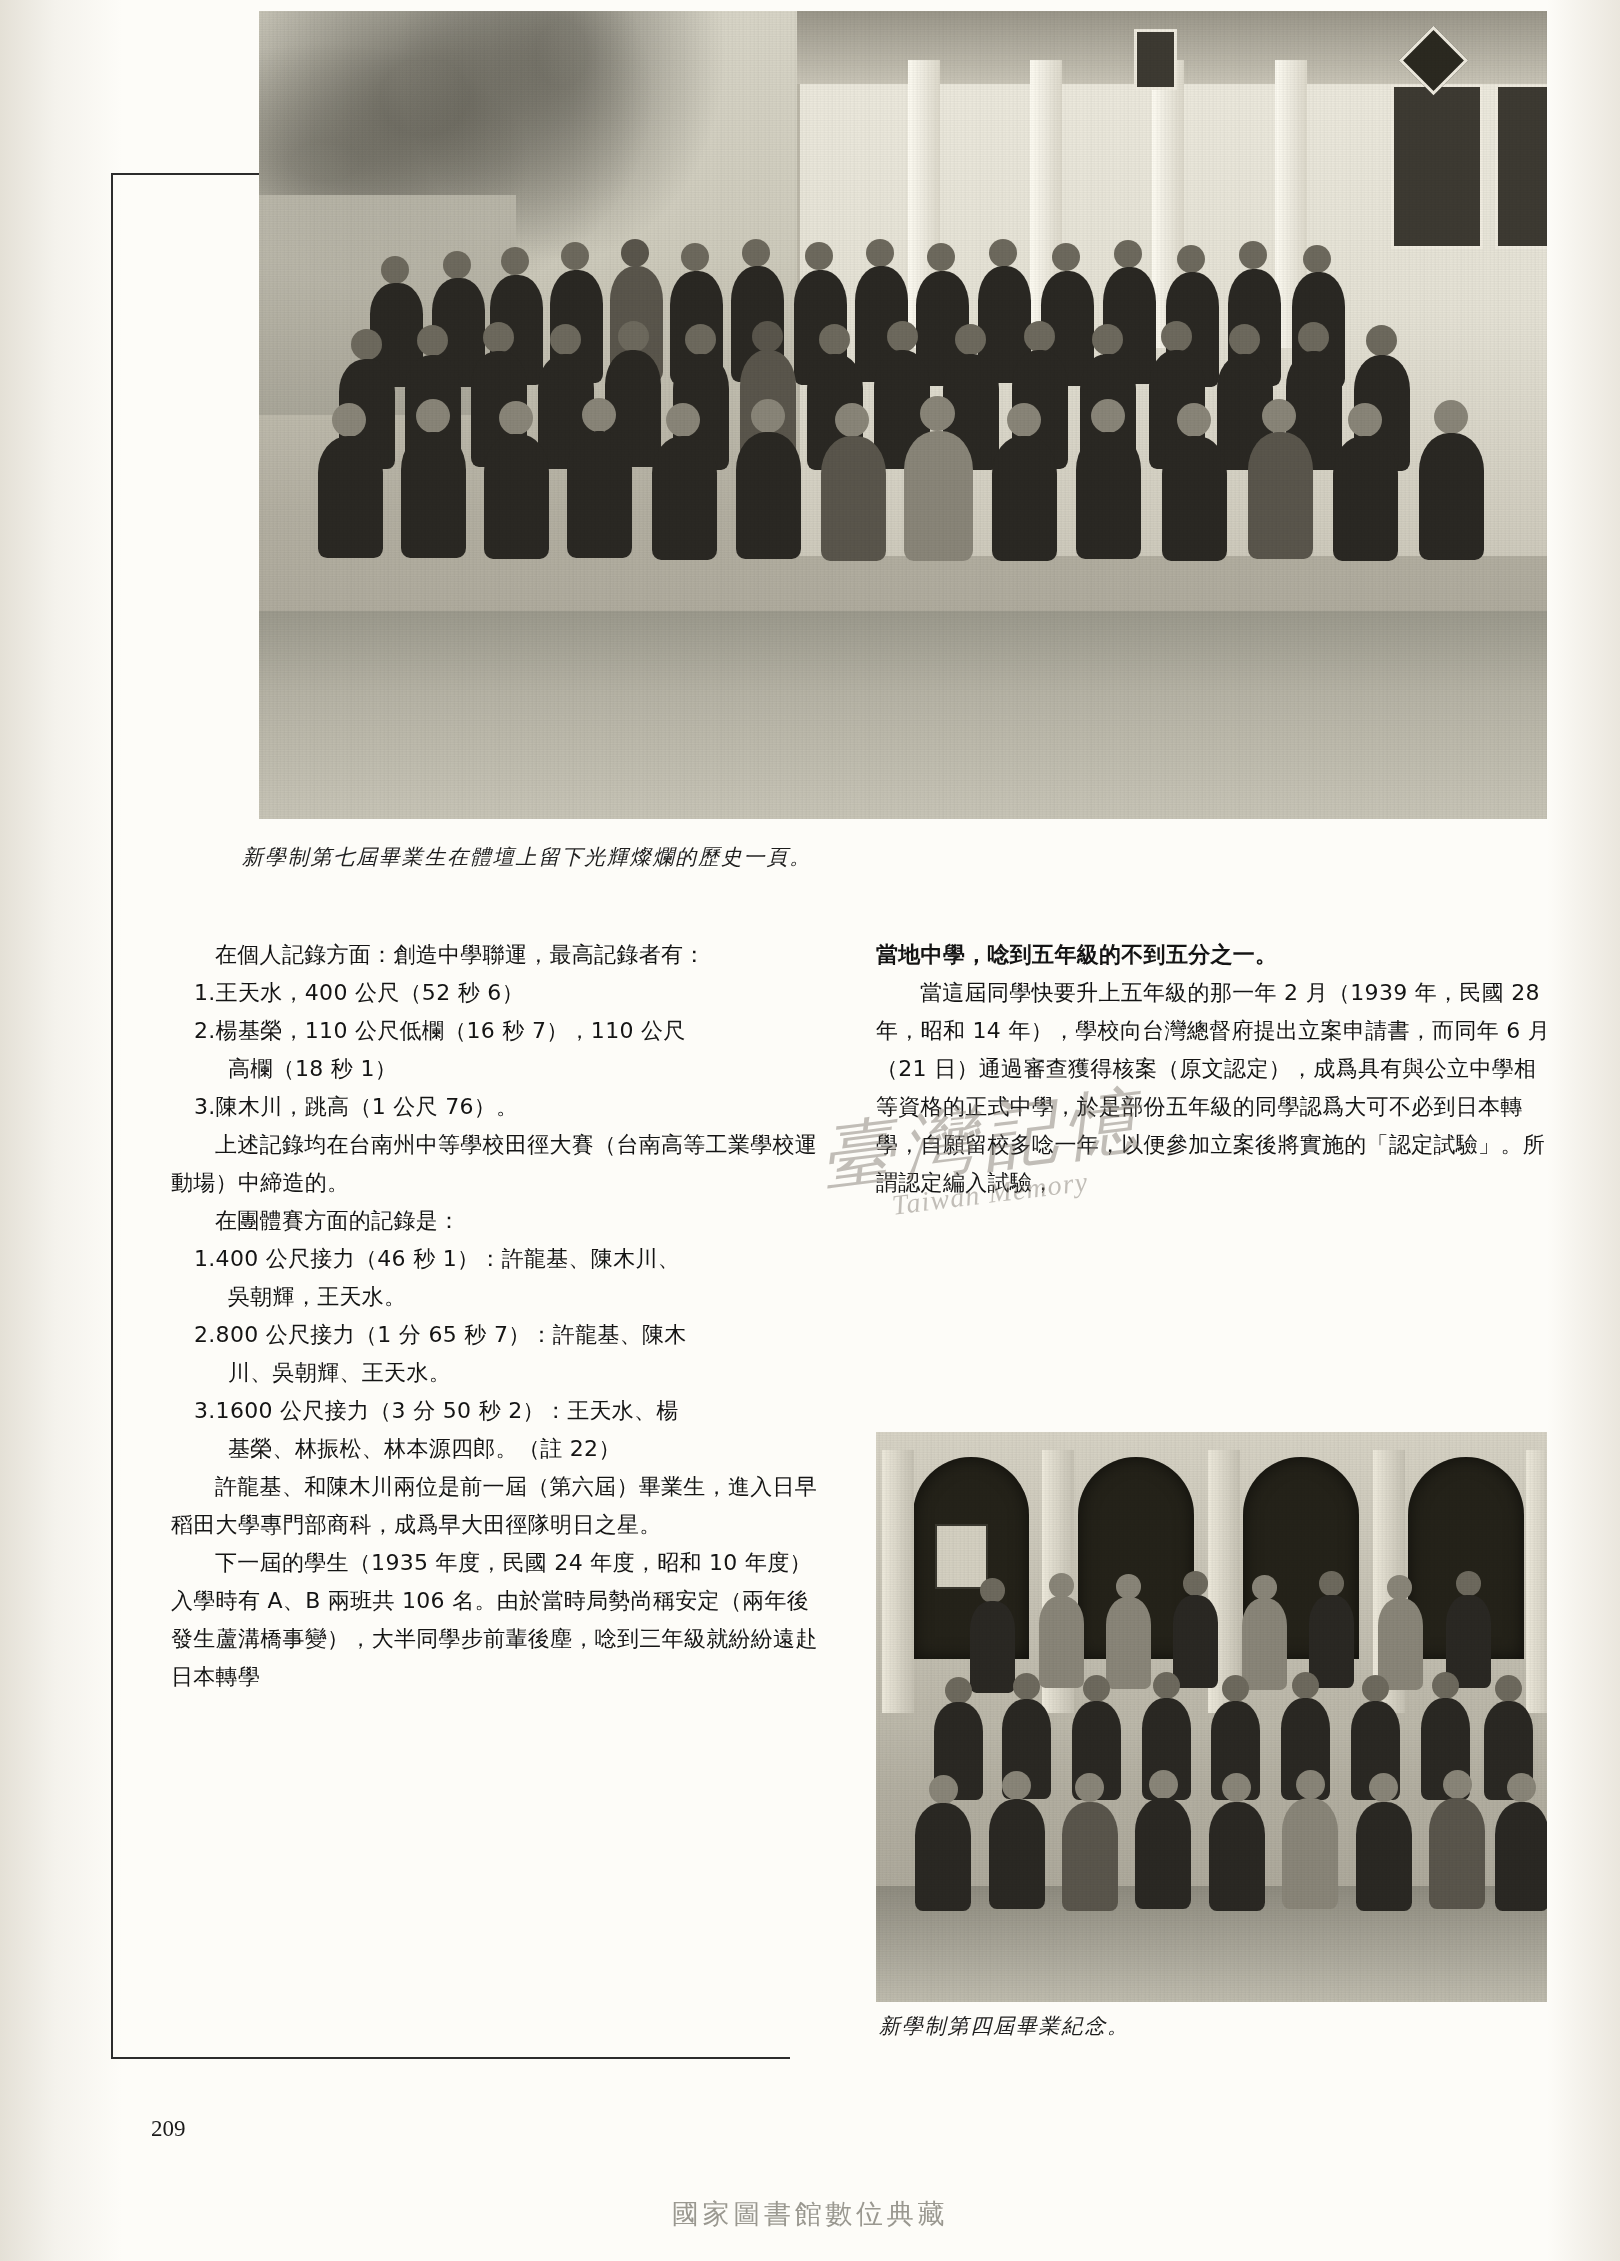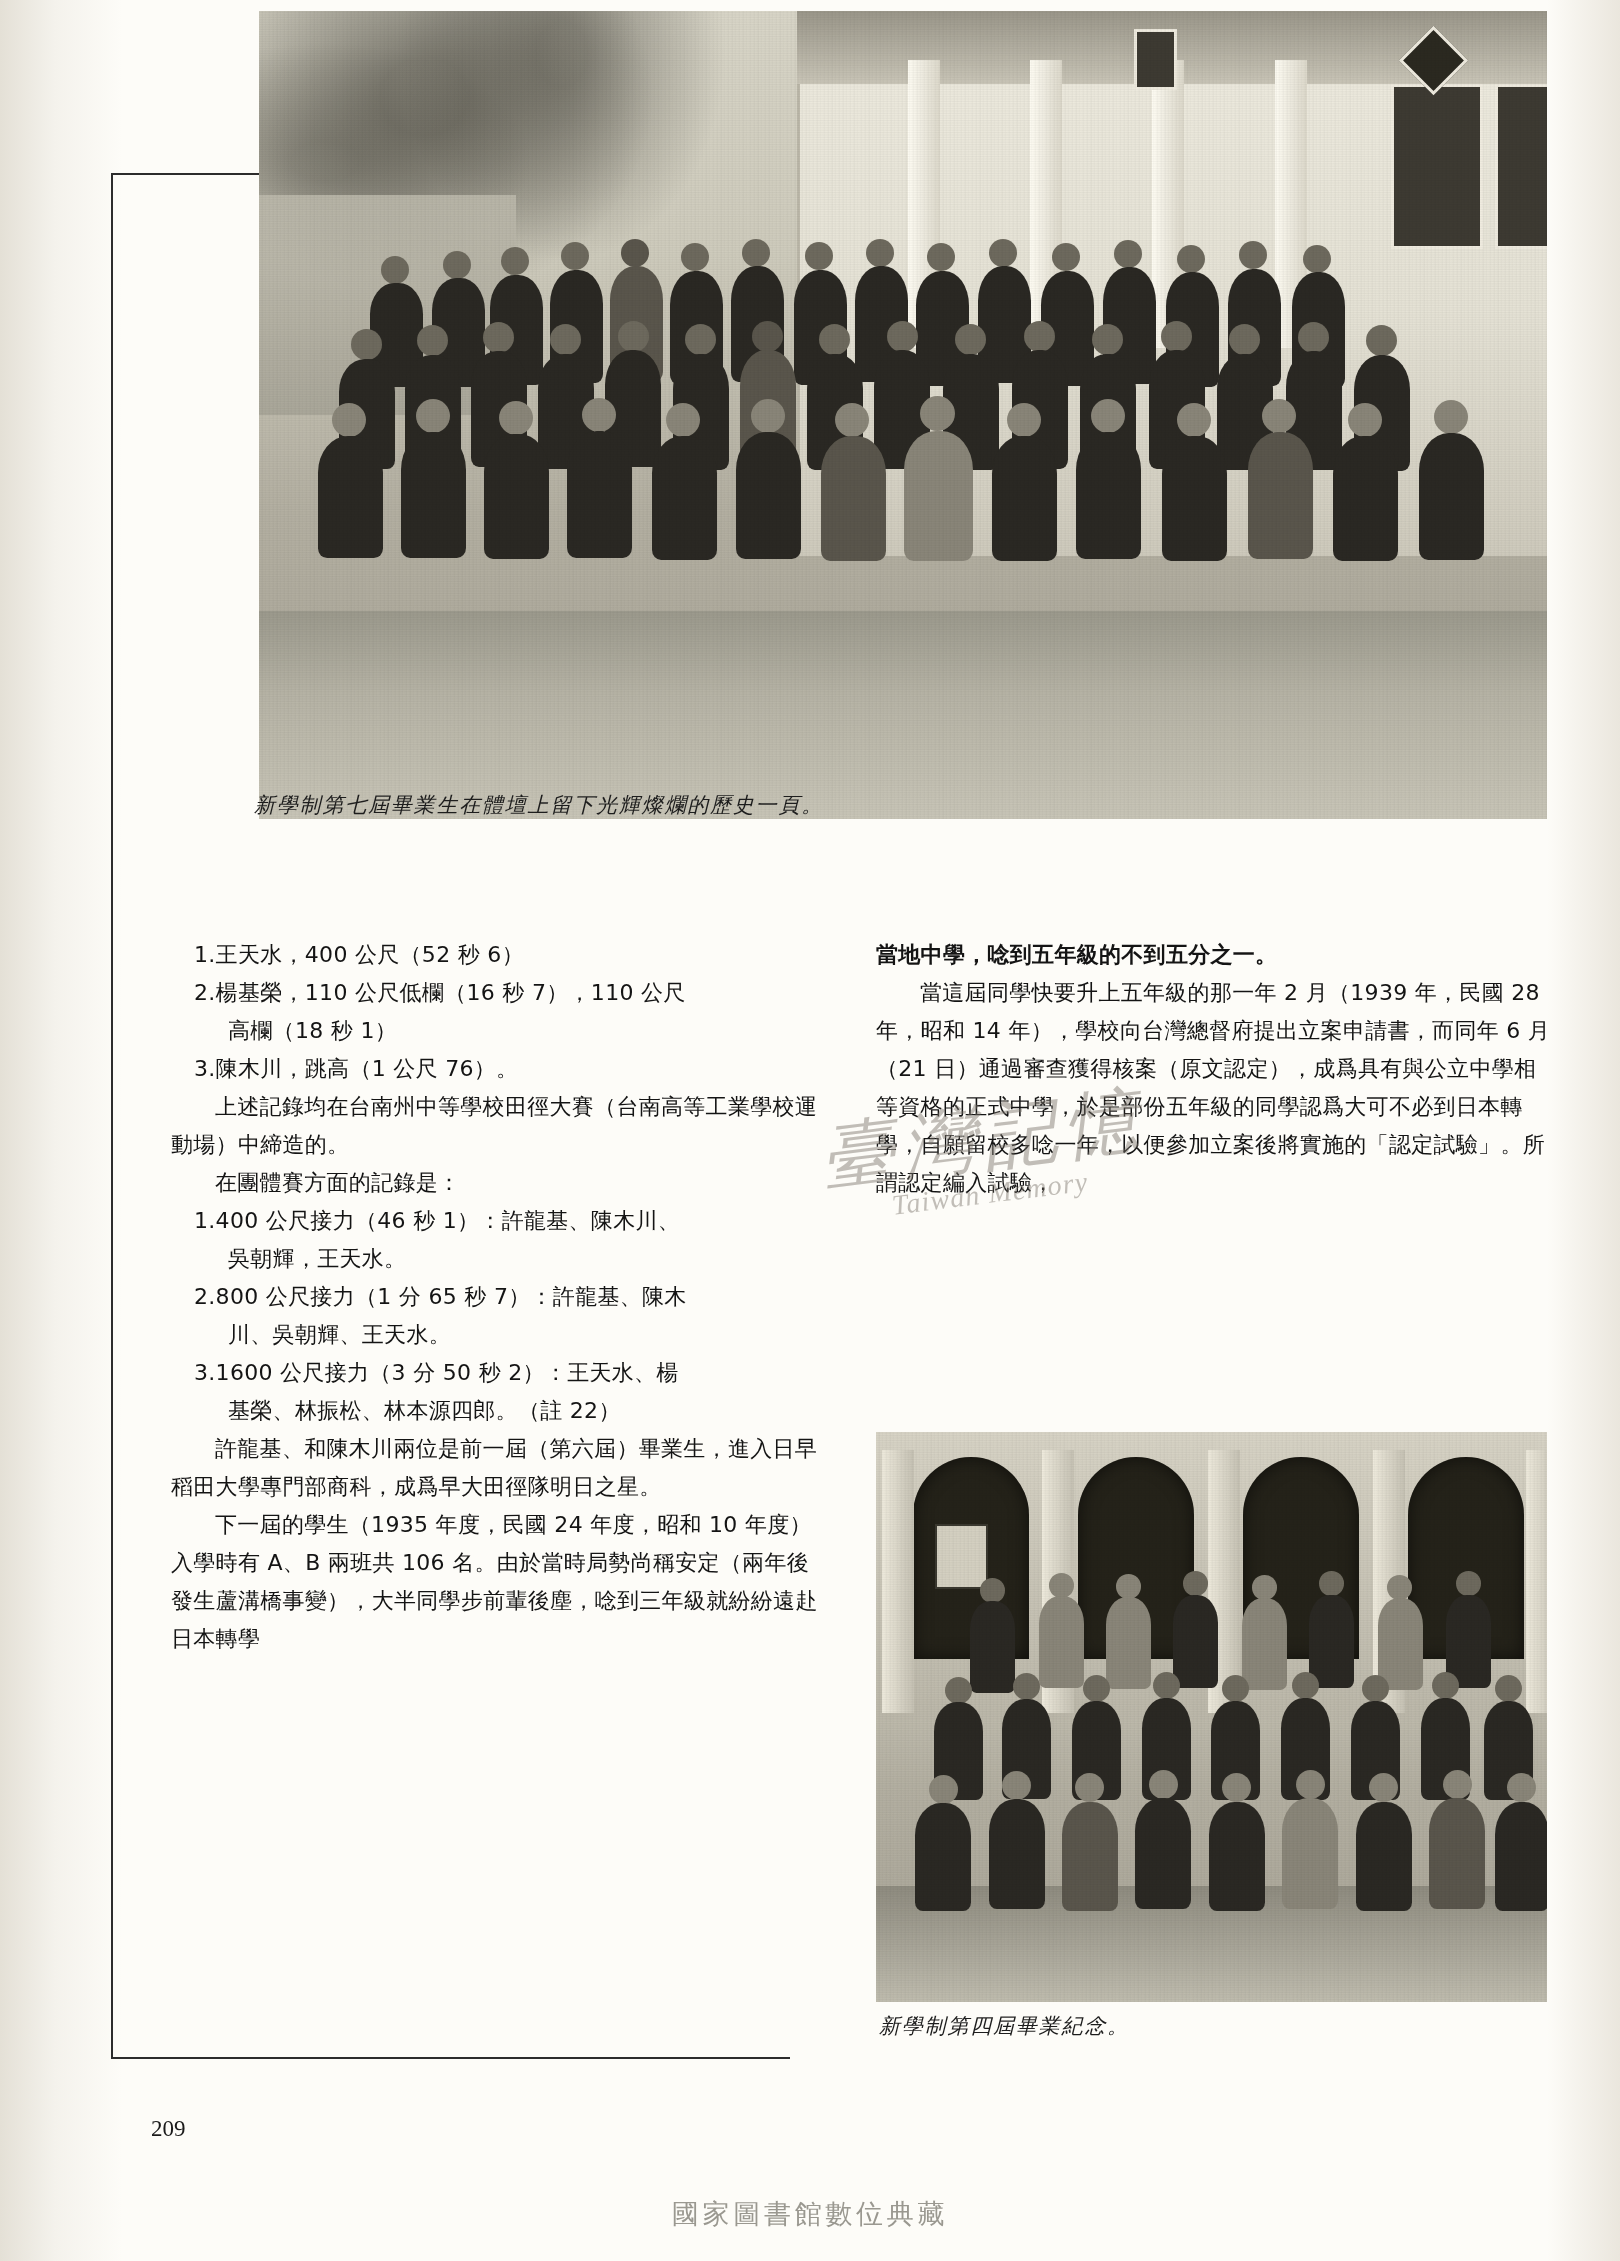--- a/index.html
+++ b/index.html
@@ -180,21 +180,21 @@
 
   
   .caption {
     position: absolute;
     font-family: "DejaVu Sans", sans-serif;
     font-size: 21px;
     letter-spacing: 1.8px;
     color: #1d1d1d;
     font-style: italic;
   }
-  #caption-top { left: 242px; top: 791px; margin-left: 12px; }
+  #caption-top { left: 242px; top: 843px; }
   #caption-bottom { left: 879px; top: 2012px; }
 
   
   .col-text {
     position: absolute;
     font-size: 22px;
     line-height: 38px;
     color: #141414;
     font-family: "DejaVu Sans", "Liberation Sans", sans-serif;
     letter-spacing: 0.3px;
@@ -459,20 +459,21 @@
       <div class="person head pale" style="left:631px; top:341px; width:29px; height:29px;"></div>
       <div class="person" style="left:619px; top:370px; width:54px; height:109px;"></div>
     </div>
 
     <div class="grain"></div>
   </div>
 
   <div class="caption" id="caption-bottom">新學制第四屆畢業紀念。</div>
 
   <div class="col-text" id="col-left">
+    <p class="p">在個人記錄方面：創造中學聯運，最高記錄者有：</p>
     <p class="li">1.王天水，400 公尺（52 秒 6）</p>
     <p class="li2">
       <span>2.楊基榮，110 公尺低欄（16 秒 7），110 公尺</span>
       <span class="cont">高欄（18 秒 1）</span>
     </p>
     <p class="li">3.陳木川，跳高（1 公尺 76）。</p>
     <p class="p">上述記錄均在台南州中等學校田徑大賽（台南高等工業學校運動場）中締造的。</p>
     <p class="p">在團體賽方面的記錄是：</p>
     <p class="li2">
       <span>1.400 公尺接力（46 秒 1）：許龍基、陳木川、</span>

